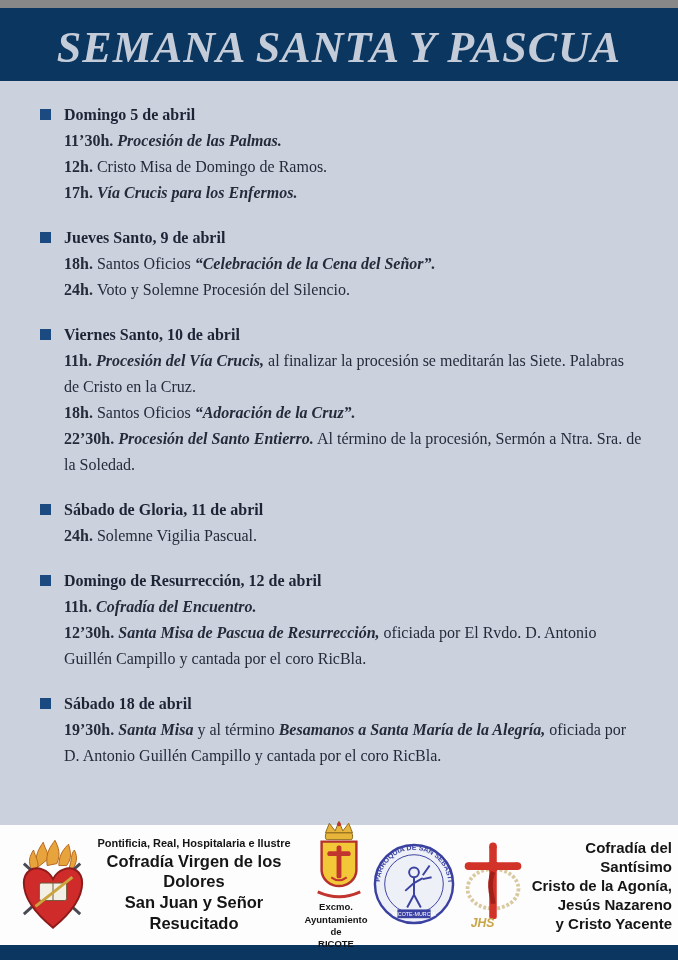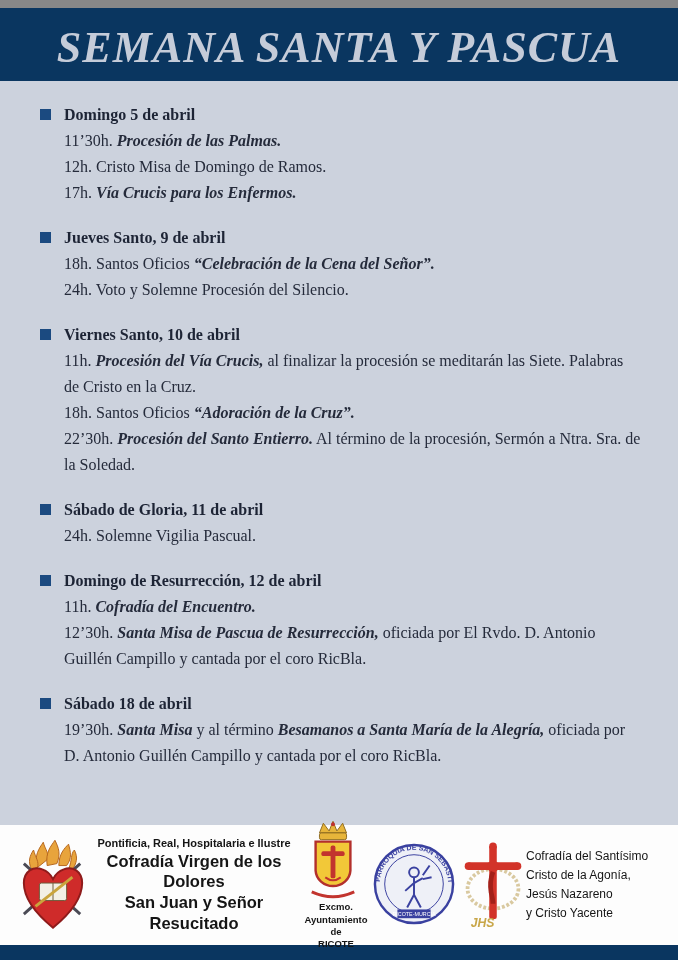--- a/index.html
+++ b/index.html
@@ -23,36 +23,36 @@
     padding:21px 36px 0 40px;
     color:#252b3b;font-size:16px;line-height:26px;
   }
   .sec{padding-left:24px;position:relative;margin-bottom:19px;}
   .date{position:relative;font-weight:700;color:#1d2435;}
   .bullet{
     position:absolute;left:-24px;top:7px;width:11px;height:11px;
     background:#1b4a80;display:inline-block;
   }
   .ev{margin:0;}
-  .time{font-weight:400;}
+  .time{font-weight:700;}
   .bi{font-weight:700;font-style:italic;}
   .plain{font-weight:400;}
   
   .footer{
     height:120px;background:#fdfdfd;display:flex;align-items:center;
     padding:0 6px 0 18px;box-sizing:border-box;gap:4px;
     font-family:"Liberation Sans","DejaVu Sans",sans-serif;color:#151515;
   }
   .org{display:flex;align-items:center;}
   .org-text-left{width:212px;text-align:center;line-height:1.25;}
   .org-text-left .l-small{font-size:11px;font-weight:700;}
   .org-text-left .l-big{font-size:16.5px;font-weight:700;}
-  .ayto{display:flex;flex-direction:column;align-items:flex-start;width:112px;}
+  .ayto{display:flex;flex-direction:column;align-items:flex-end;width:112px;}
   .ayto-caption{font-size:9.5px;font-weight:700;text-align:center;line-height:1.3;margin-top:2px;}
-  .org-text-right{width:146px;text-align:left;line-height:19px;font-size:12px;font-weight:400;}
+  .org-text-right{width:146px;text-align:right;line-height:19px;font-size:15px;font-weight:700;}
   .logo{display:inline-block;line-height:0;}
   
   .bottombar{height:23px;background:#0a3660;}
 </style>
 </head>
 <body>
 
 <div class="page">
 
   <header class="topbar">

